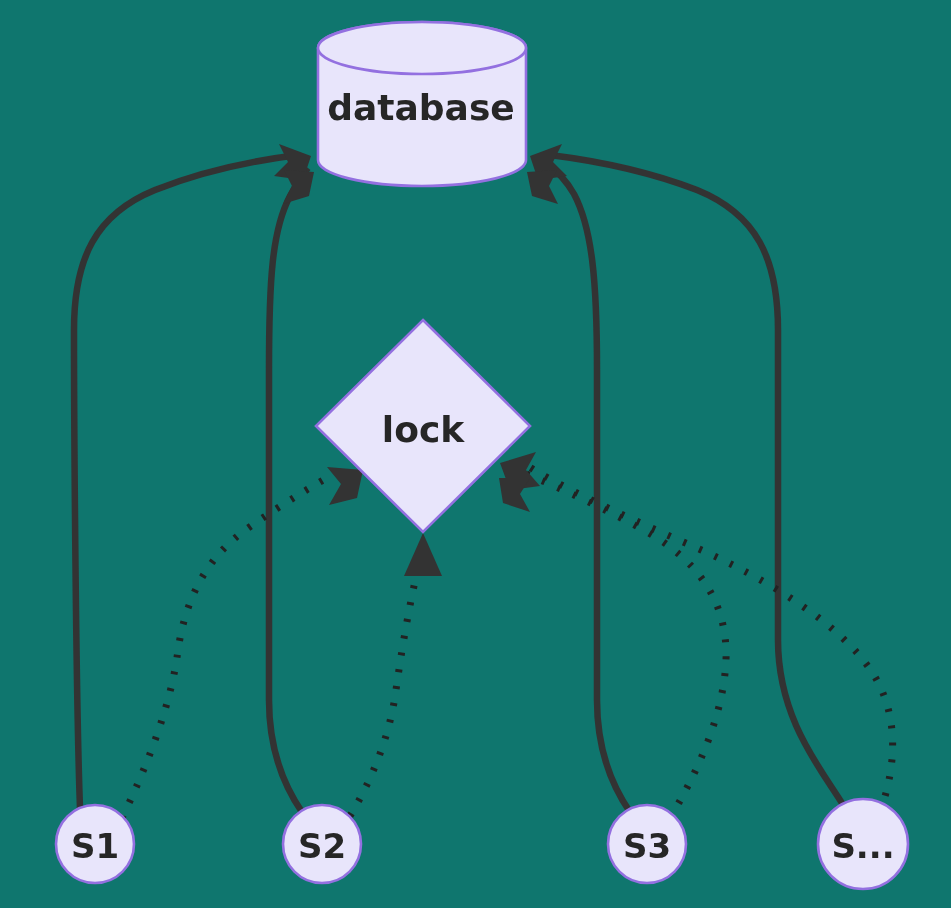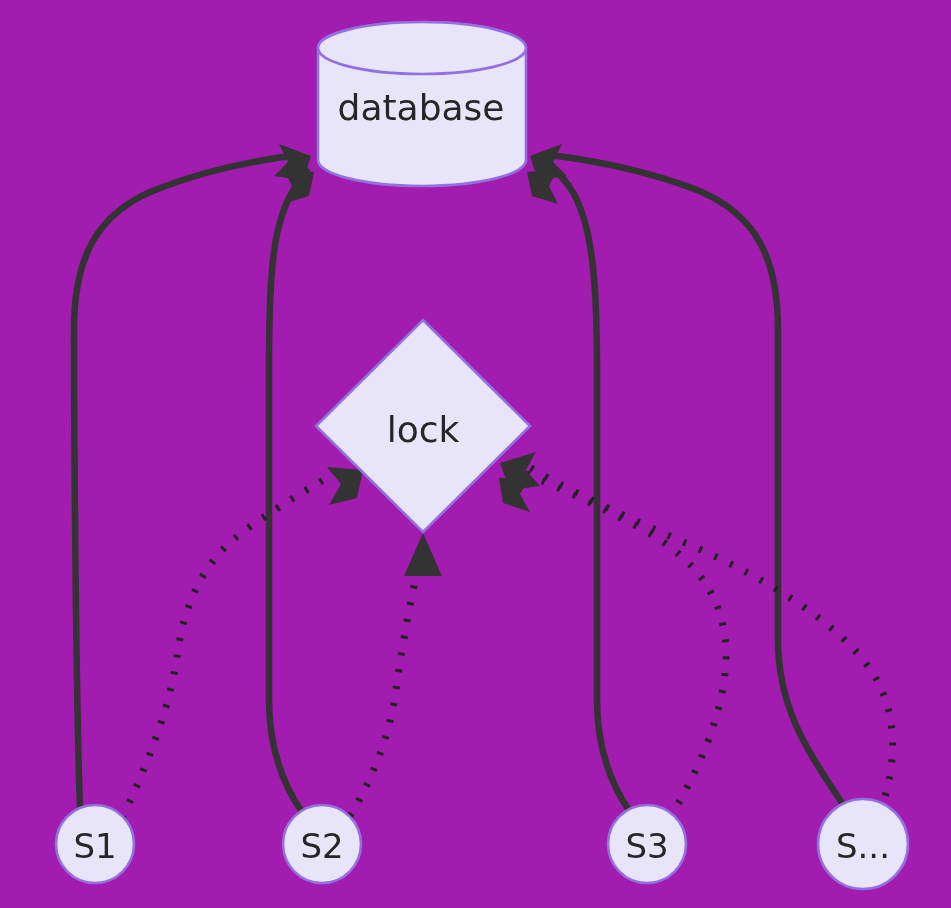--- a/index.html
+++ b/index.html
@@ -4,23 +4,24 @@
 <style>
   html, body {
     margin: 0;
     padding: 0;
     background: #ffffff;
   }
   #diagram-root {
     position: relative;
     width: 951px;
     height: 908px;
-    background: #a21caf;
+    background: #0f766e;
     font-family: "DejaVu Sans", "Liberation Sans", sans-serif;
     overflow: hidden;
+    font-weight: bold;
   }
   svg.graph {
     position: absolute;
     left: 0;
     top: 0;
     width: 951px;
     height: 908px;
   }
   .node-shape {
     fill: #e8e5fb;

